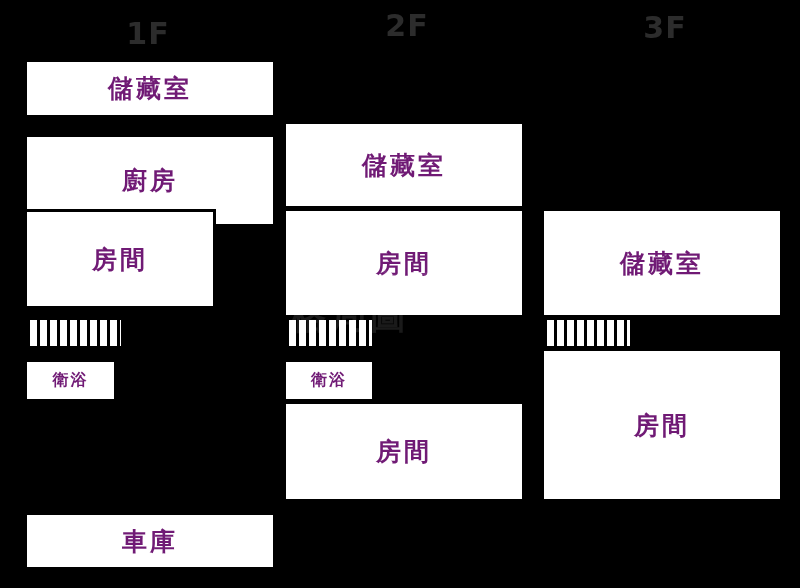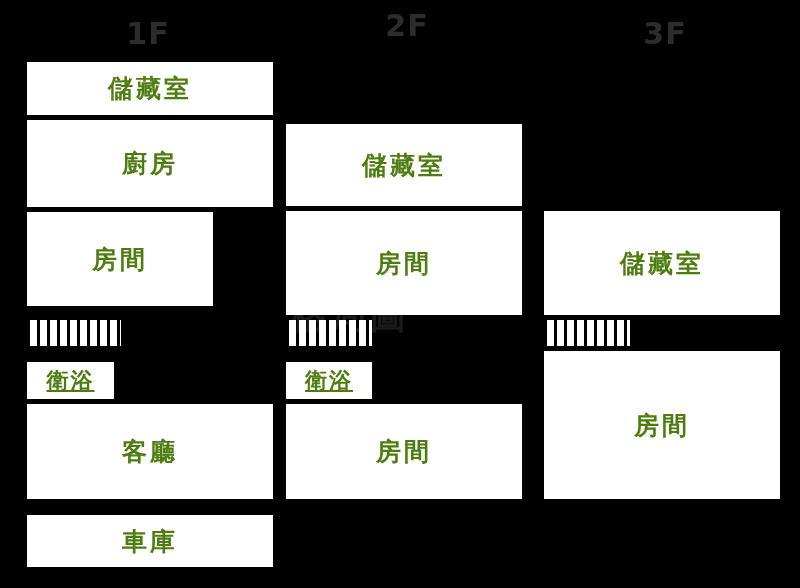--- a/index.html
+++ b/index.html
@@ -33,30 +33,29 @@
   }
   
   .room {
     position: absolute;
     background: #ffffff;
     border: 3px solid #000000;
     box-sizing: border-box;
     display: flex;
     align-items: center;
     justify-content: center;
-    color: #4d7c0f;
+    color: #701a75;
     font-weight: bold;
     font-size: 25px;
     letter-spacing: 3px;
     font-family: "DejaVu Sans", sans-serif;
   }
   .room.small {
-    font-size: 22px;
+    font-size: 16px;
     letter-spacing: 2px;
-    text-decoration: underline;
   }
   
   .stairs {
     position: absolute;
     background: #ffffff;
     border: 3px solid #000000;
     box-sizing: border-box;
     background-image: repeating-linear-gradient(
       to right,
       #000000 0px, #000000 3px,
@@ -87,43 +86,40 @@
     letter-spacing: 4px;
   }
 </style>
 </head>
 <body>
 
 <div id="plan">
 
   <div class="floor-label" style="left:78px; top:18px; width:140px;">1F</div>
   <div class="floor-label" style="left:337px; top:10px; width:140px;">2F</div>
-  <div class="floor-label" style="left:595px; top:18px; width:140px;">3F</div>
+  <div class="floor-label" style="left:595px; top:12px; width:140px;">3F</div>
 
   <div class="room" style="left:24px; top:59px; width:252px; height:59px;">
     <span>儲藏室</span>
   </div>
 
-  <div class="room" style="left:24px; top:117px; width:252px; height:93px;">
+  <div class="room" style="left:24px; top:134px; width:252px; height:93px;">
     <span>廚房</span>
   </div>
 
   <div class="room" style="left:24px; top:209px; width:192px; height:100px;">
     <span>房間</span>
   </div>
 
   <div class="stairs" style="left:24px; top:317px; width:100px; height:32px;"></div>
 
   <div class="room small" style="left:24px; top:359px; width:93px; height:43px;">
     <span>衛浴</span>
   </div>
 
-  <div class="room" style="left:24px; top:401px; width:252px; height:101px;">
-    <span>客廳</span>
-  </div>
 
   <div class="room" style="left:24px; top:512px; width:252px; height:58px;">
     <span>車庫</span>
   </div>
 
   <div class="room" style="left:283px; top:121px; width:242px; height:88px;">
     <span>儲藏室</span>
   </div>
 
   <div class="room" style="left:283px; top:208px; width:242px; height:110px;">

